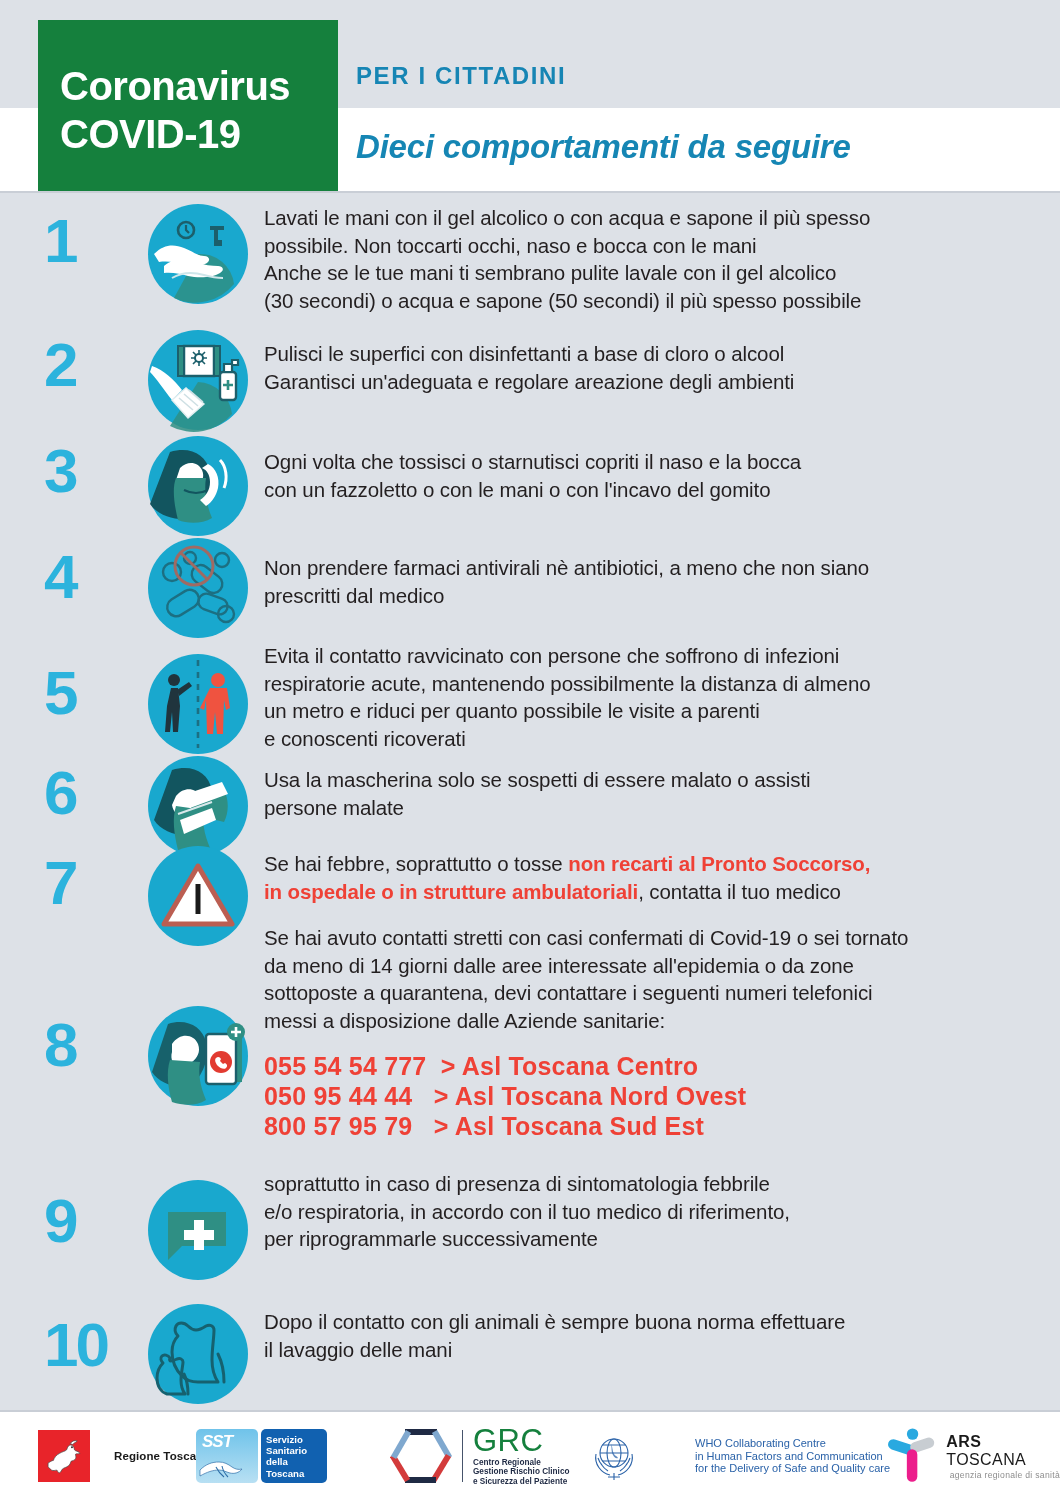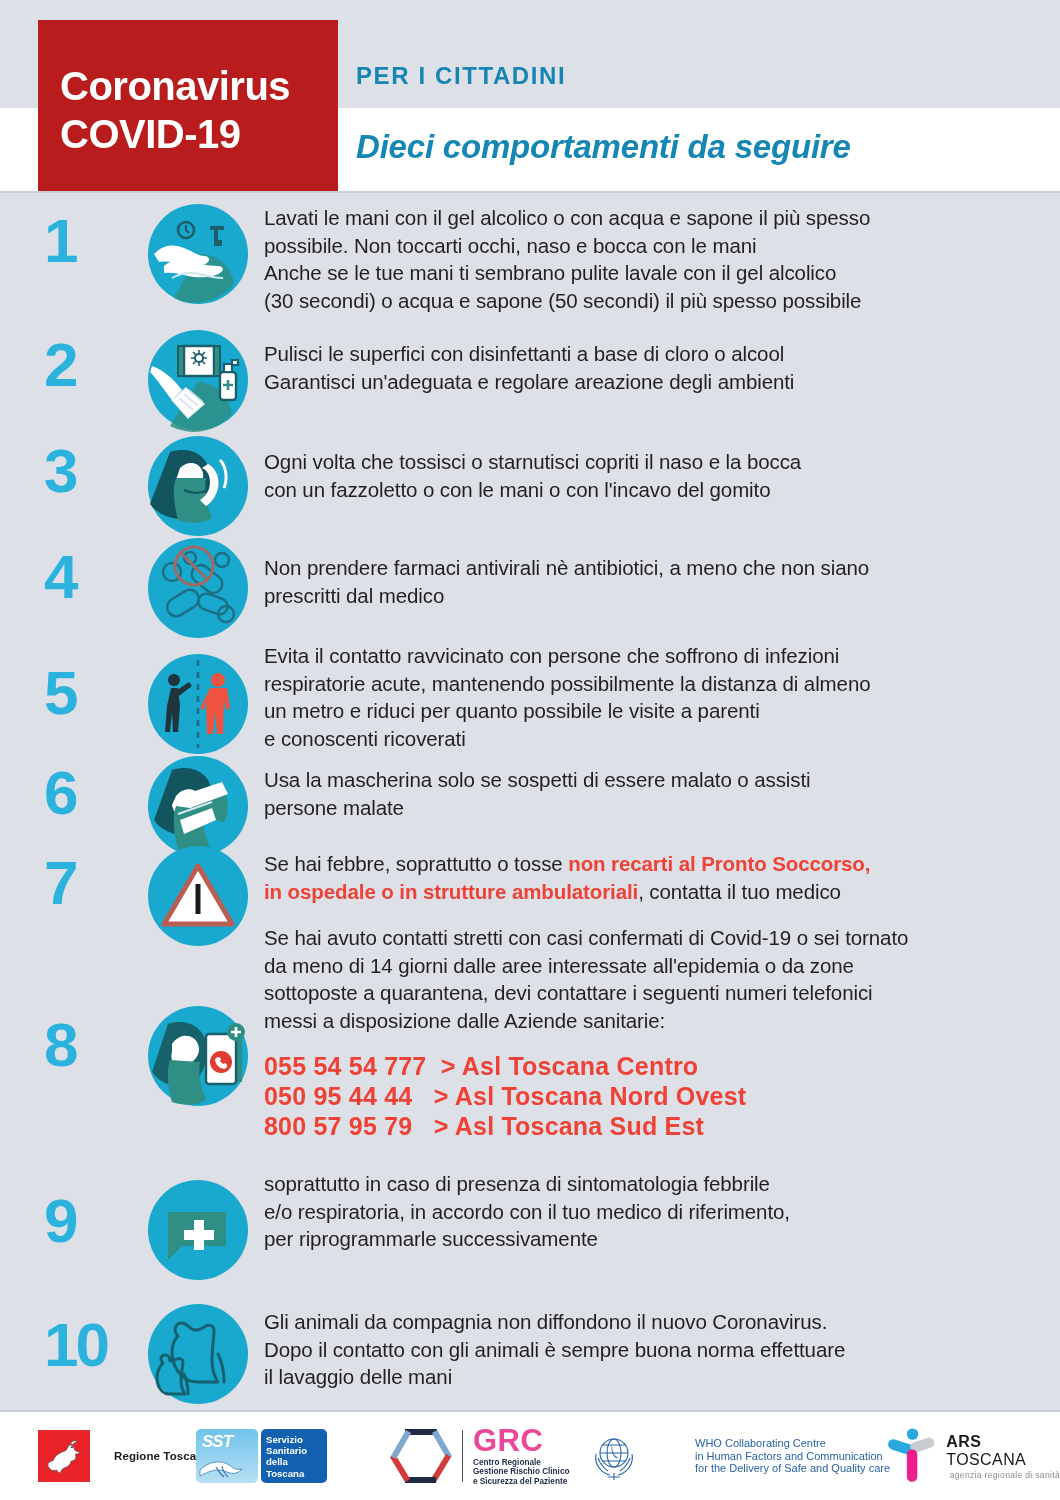--- a/index.html
+++ b/index.html
@@ -14,21 +14,21 @@
   }
   .page{position:relative;width:1060px;height:1500px;}
 
   
   .header{position:relative;height:192px;}
   .header-white{
     position:absolute;left:0;right:0;top:108px;height:84px;background:#ffffff;
   }
   .title-box{
     position:absolute;left:38px;top:20px;width:300px;height:172px;
-    background:#b91c1c;
+    background:#15803d;
     box-sizing:border-box;
     padding:42px 0 0 22px;
   }
   .title-l1,.title-l2{
     color:#ffffff;font-weight:bold;letter-spacing:-0.5px;line-height:48px;
     font-size:40px;
   }
   .kicker{
     position:absolute;left:356px;top:62px;
     color:#1685b4;font-weight:bold;font-size:24px;letter-spacing:1.6px;
@@ -91,21 +91,21 @@
   }
   .sst-b{
     width:66px;height:54px;border-radius:5px;background:#1161b0;margin-left:3px;
     color:#fff;font-weight:bold;font-size:9.6px;line-height:11.2px;
     padding:5px 0 0 5px;box-sizing:border-box;
   }
   .logo-grc{left:390px;}
   .grc-hex{width:62px;height:60px;}
   .grc-divider{width:1px;height:52px;background:#46546b;margin:0 10px;}
   .grc-txt .grc-big{
-    font-size:31px;font-weight:bold;color:#ec4899;letter-spacing:0.5px;line-height:30px;
+    font-size:31px;font-weight:normal;color:#15803d;letter-spacing:0.5px;line-height:30px;
   }
   .grc-txt .grc-small{
     font-size:8.2px;font-weight:bold;color:#1f2a44;line-height:9.6px;margin-top:2px;
   }
   .logo-who{left:586px;gap:44px;}
   .who-txt{
     margin-left:9px;color:#2a62a8;font-size:11px;line-height:12.6px;text-align:left;
   }
   .logo-ars{left:884px;}
   .ars-txt{margin-left:9px;}
@@ -325,21 +325,20 @@
             <circle cx="52" cy="52" r="50" fill="#19a8ce"></circle>
             <g fill="none" stroke="#16616f" stroke-width="3" stroke-linejoin="round" stroke-linecap="round">
               <path d="M42 24c-4-4-10-4-12 0-2 4 0 8 2 10-4 4-6 10-6 16 0 10 4 18 10 24 4 4 10 6 16 6h20c-4-6-6-14-6-22 0-12 2-22 2-30 0-4-4-6-8-4-3 2-6 4-10 4-4 0-6-2-8-4z"></path>
               <path d="M72 52c4 8 6 18 6 28"></path>
               <path d="M24 56c-2-3-6-4-8-2-2 2-1 5 1 7-4 4-6 9-6 15 0 8 4 14 10 16h18c-3-4-4-9-4-14 0-8 2-14 2-18 0-3-3-4-6-3-2 1-4 2-6 2-1 0-2-1-1-3z"></path>
               <path d="M38 72c3 6 4 13 4 20"></path>
             </g>
           </svg>
         </div>
         <div class="txt" style="top: 22px;">
-          <div>Gli animali da compagnia non diffondono il nuovo Coronavirus.</div>
           <div>Dopo il contatto con gli animali è sempre buona norma effettuare</div>
           <div>il lavaggio delle mani</div>
         </div>
       </div>
     </div>
 
   <div class="footer">
    <div class="footer-inner">
 
     <div class="logo logo-regione">

